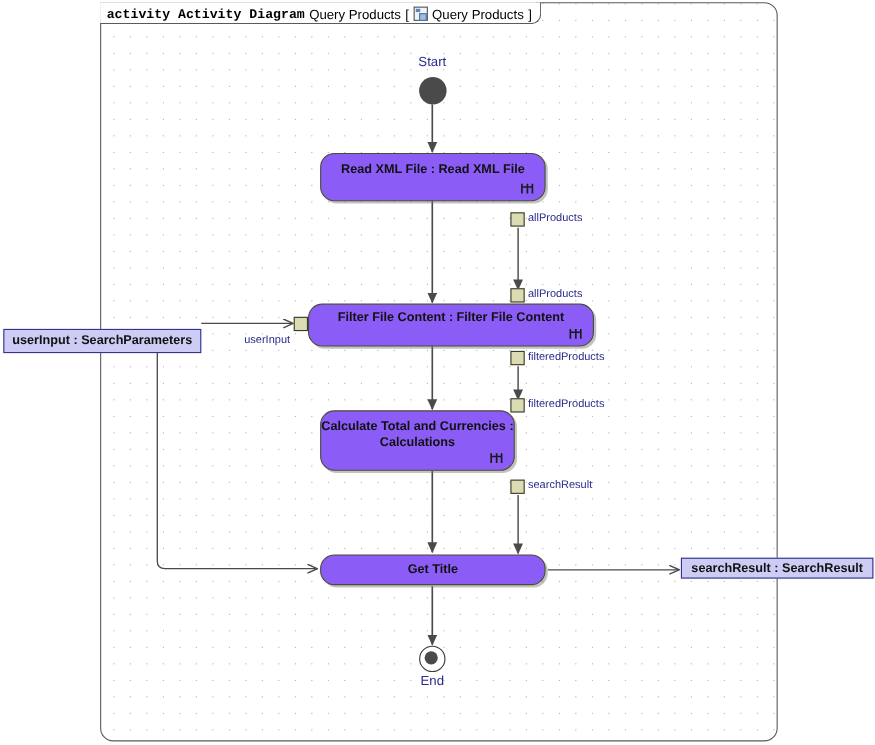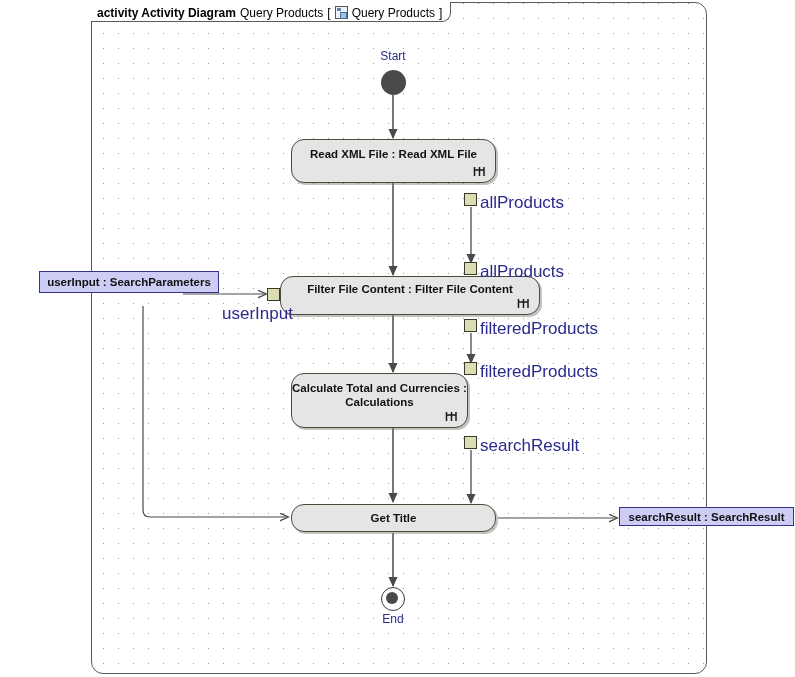--- a/index.html
+++ b/index.html
@@ -31,61 +31,61 @@
     box-sizing:border-box;
     background:#ffffff;
     border-right:1.3px solid #5a5a5a;
     border-bottom:1.3px solid #5a5a5a;
     border-bottom-right-radius:9px;
     display:flex;align-items:center;gap:4px;
     white-space:nowrap;
     font-size:12px;
     z-index:6;
   }
-  .frame-title .kw{font-weight:bold;}
+  .frame-title .kw{font-weight:bold;font-family:Liberation Mono, monospace;}
   .frame-title .nm{font-weight:normal;}
   .diag-icon{
     display:inline-block;width:13px;height:13px;position:relative;
     border:1px solid #555;background:#eef3f7;box-sizing:border-box;
     vertical-align:middle;
   }
   .diag-icon::before{
     content:"";position:absolute;left:1px;top:1px;width:4px;height:3px;
     background:#5a86b8;
   }
   .diag-icon::after{
     content:"";position:absolute;left:4px;top:5px;width:5px;height:5px;
     border:1px solid #4b6f9c;background:#9fc0e0;
   }
 
   
   .action{
     position:absolute;box-sizing:border-box;
-    background:#e5e5e5;
+    background:#8b5cf6;
     border:1.2px solid #4b4b3a;
     border-radius:13px;
     box-shadow:2px 2px 0 rgba(120,120,110,.45);
     display:flex;align-items:flex-start;justify-content:center;
     z-index:3;
   }
   .action .lbl{
     width:100%;text-align:center;font-size:11.5px;font-weight:bold;
     color:#111;line-height:14px;padding-top:7px;
   }
   .rake{
     position:absolute;right:9px;bottom:4px;width:13px;height:13px;
   }
 
   
   .pin{
     position:absolute;width:13px;height:13px;box-sizing:border-box;
     background:#dcdcb4;border:1.1px solid #3a3a2a;z-index:5;
   }
   .pinlbl{
-    position:absolute;font-size:17px;color:#2a2a8c;white-space:nowrap;z-index:5;
+    position:absolute;font-size:10px;color:#2a2a8c;white-space:nowrap;z-index:5;
   }
 
   
   .objnode{
     position:absolute;box-sizing:border-box;
     background:#ccccf5;border:1.2px solid #33338c;
     display:flex;align-items:center;justify-content:center;
     font-size:11.5px;font-weight:bold;color:#111;
     z-index:5;white-space:nowrap;
   }
@@ -170,21 +170,21 @@
   <div class="action" style="left:280px;top:276px;width:260px;height:39px;">
     <div class="lbl" style="padding-top:5px;">Filter File Content : Filter File Content</div>
     <svg class="rake" viewBox="0 0 13 13">
       <path d="M1.5,2 L1.5,11 M6.5,2 L6.5,11 M11,2 L11,11 M1.5,5 L11,5" stroke="#1a1a1a" stroke-width="1.5" fill="none"></path>
     </svg>
   </div>
 
   <div class="pin" style="left:267px;top:288px;"></div>
   <div class="pinlbl" style="left:222px;top:304px;">userInput</div>
 
-  <div class="objnode" style="left:3px;top:271px;width:180px;height:22px;margin-left:36px;">
+  <div class="objnode" style="left:3px;top:299px;width:180px;height:22px;">
     <span>userInput : SearchParameters</span>
   </div>
 
   <div class="pin" style="left:464px;top:319px;"></div>
   <div class="pinlbl" style="left:480px;top:319px;">filteredProducts</div>
 
   <div class="pin" style="left:464px;top:362px;"></div>
   <div class="pinlbl" style="left:480px;top:362px;">filteredProducts</div>
 
   <div class="action" style="left:291px;top:373px;width:177px;height:55px;">

